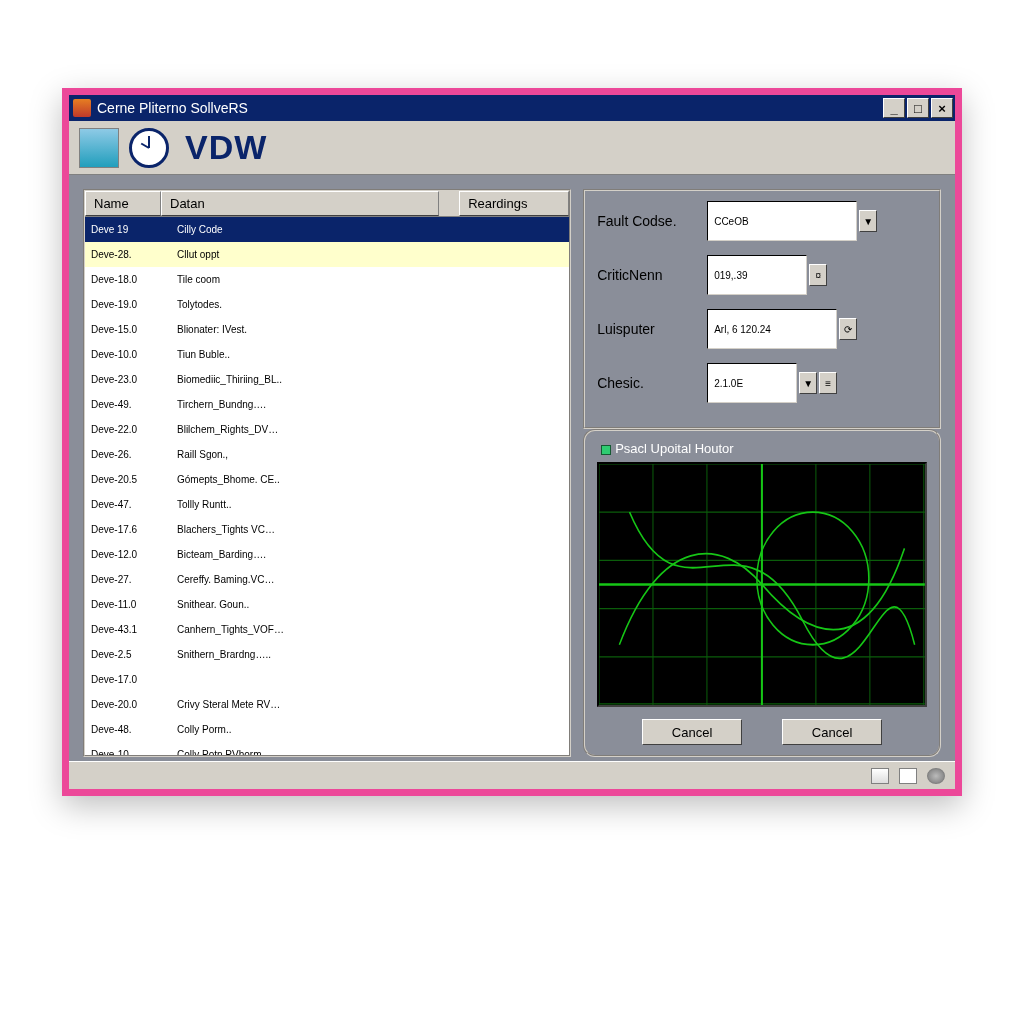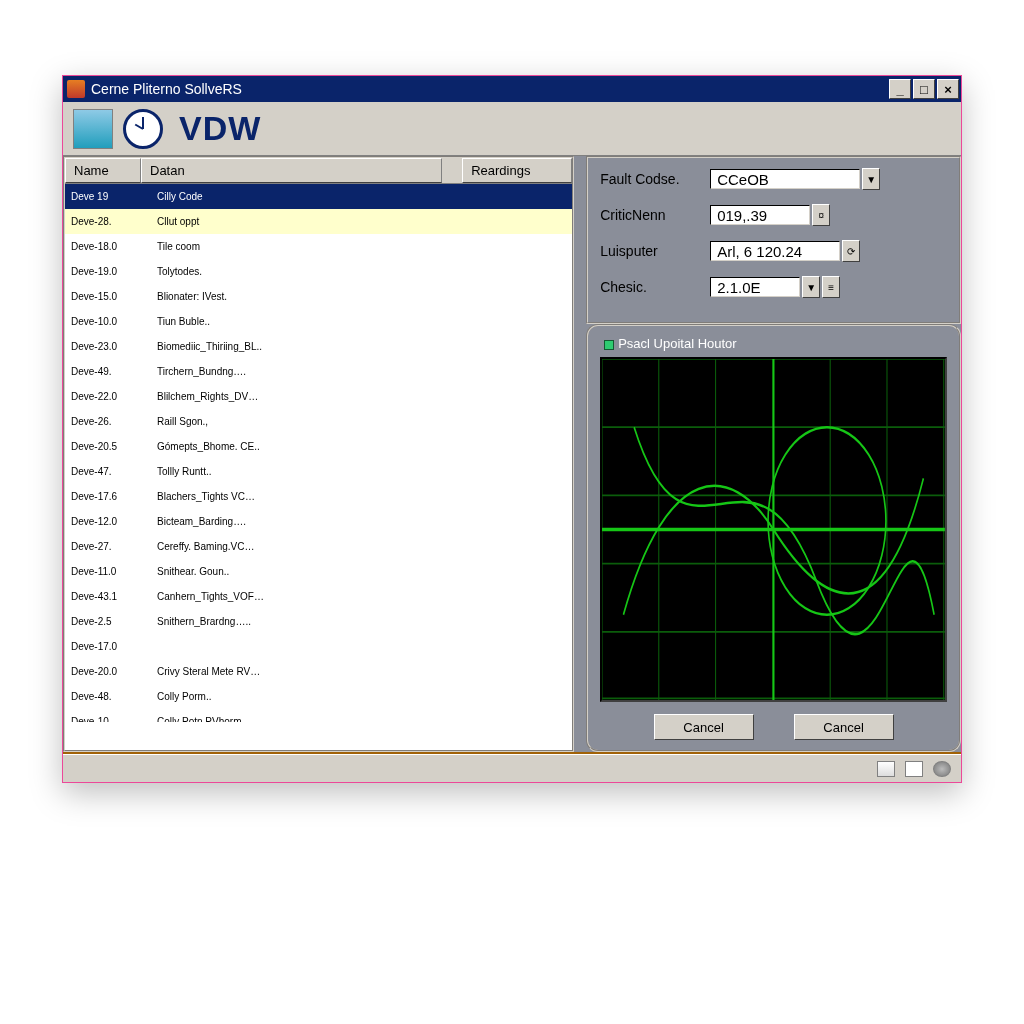--- a/index.html
+++ b/index.html
@@ -5,24 +5,24 @@
   * { box-sizing: border-box; margin: 0; padding: 0; }
   body {
     font-family: Tahoma, Arial, sans-serif;
     font-size: 13px;
     background: #fff;
     width: 1024px; height: 1024px;
     position: relative;
   }
   .window {
     position: absolute;
-    top: 75px; left: 62px;
+    top: 88px; left: 62px;
     width: 900px; height: 708px;
     background: #a16207;
-    border: 1px solid #ec4899;
+    border: 7px solid #ec4899;
     box-shadow: 0 10px 30px rgba(0,0,0,0.25);
   }
   .titlebar {
     height: 26px;
     background: linear-gradient(#0a246a,#0a246a);
     color: #fff;
     display: flex; align-items: center;
     padding: 0 2px 0 4px;
     font-size: 14px;
   }
@@ -67,20 +67,21 @@
   }
   .tool-icon.clock::before { width:2px; height:12px; transform: translate(-50%,-100%); }
   .tool-icon.clock::after  { width:2px; height:9px; transform-origin: top; transform: translate(-50%,0) rotate(120deg);}
   .brand {
     font-size: 34px; font-weight: 800; color:#0a246a;
     font-family: Arial Black, Arial, sans-serif;
     letter-spacing: 1px; margin-left: 6px;
   }
   .client {
     display: flex; gap: 12px;
+    padding: 14px;
     height: 596px;
     background: #8a8e99;
   }
   .panel {
     background: #8a8e99;
     border: 2px groove #d4d0c8;
     position: relative;
   }
   .panel.left { flex: 1.15; padding: 0; background:#fff;}
   .panel.right { flex: 0.85; display:flex; flex-direction:column; background:transparent; border:none;}
@@ -122,21 +123,21 @@
   .row .c1 { width: 86px;}
   .row .c2 { flex:1;}
   .row.selected { background:#0a246a; color:#fff;}
   .row.highlight { background:#ffffcc;}
   .form-row { display:flex; align-items:center; margin-bottom: 14px; color:#000;}
   .form-row label { width: 110px; font-size:14px;}
   .field {
     background:#fff; border:1px solid #404040;
     border-top-color:#000; border-left-color:#000;
     border-right-color:#d4d0c8; border-bottom-color:#d4d0c8;
-    height:20px; padding: 2px 6px; font-size:15px;
+    height:40px; padding: 2px 6px; font-size:10px;
     display:flex; align-items:center; justify-content:space-between;
   }
   .spin, .dd {
     width:18px; height:22px; background:#d4d0c8;
     border:1px solid #fff; border-right-color:#404040; border-bottom-color:#404040;
     display:inline-flex; align-items:center; justify-content:center;
     font-size:10px; margin-left:2px; cursor:pointer;
   }
   .scope-title { font-size:13px; color:#fff; margin: 0 0 6px 4px;}
   .scope-title .led { display:inline-block; width:10px; height:10px; background:#2ecc71; border:1px solid #145a32; margin-right:4px; vertical-align:middle;}

